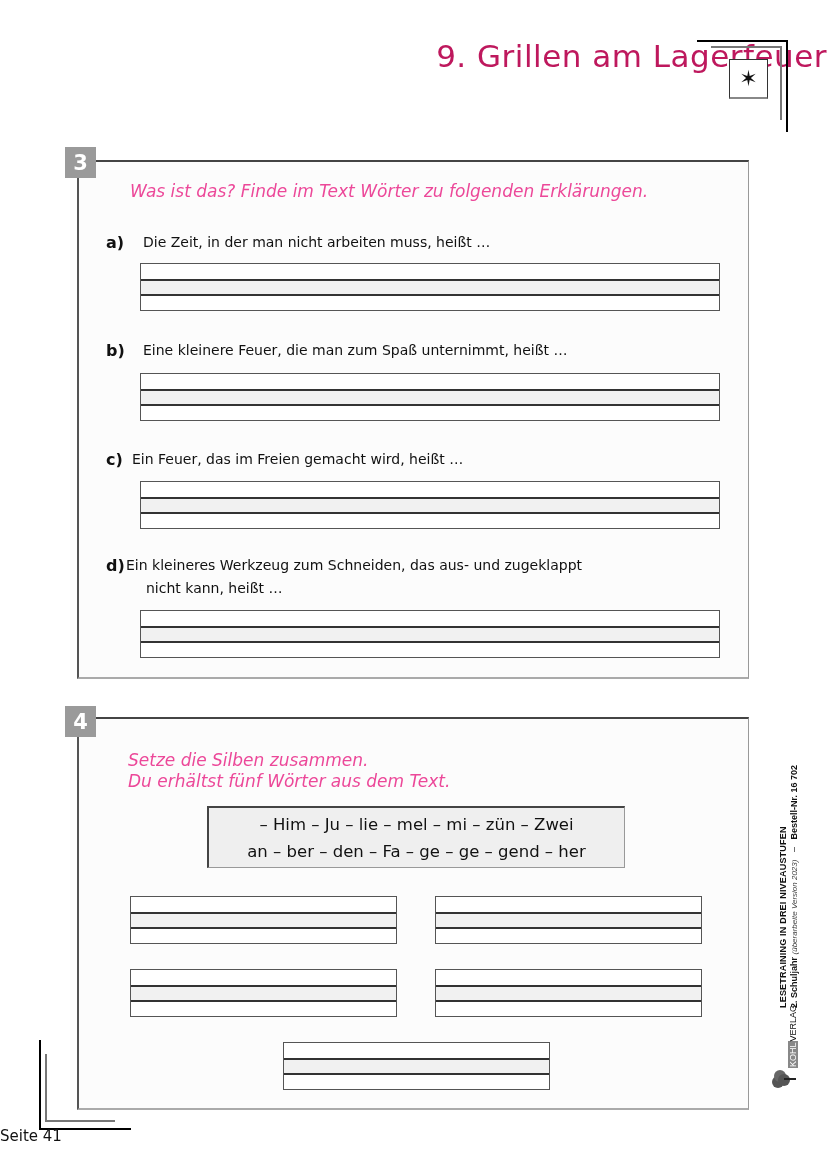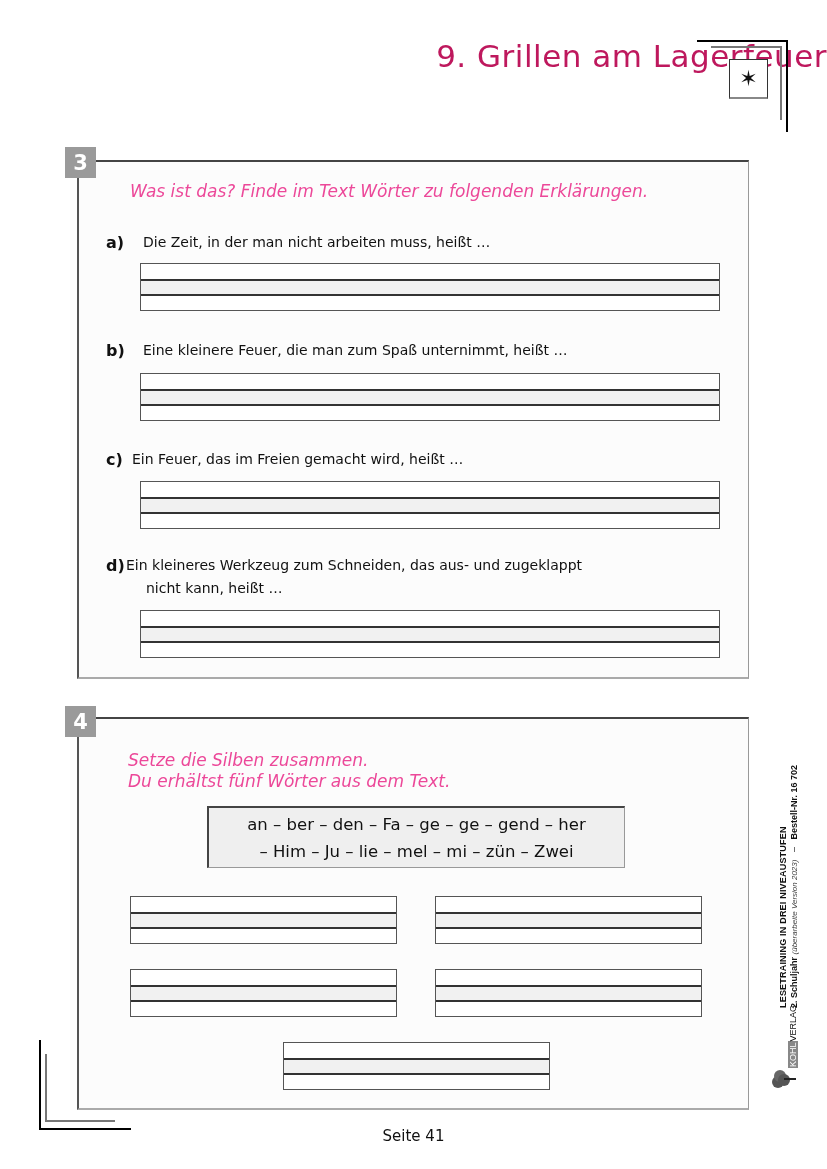--- a/index.html
+++ b/index.html
@@ -26,21 +26,21 @@
   .wl { border: 1px solid #555; background: #fff; box-sizing: border-box; }
   .wl .r1, .wl .r2, .wl .r3 { height: 15px; box-sizing: border-box; }
   .wl .r2 { background: #f1f1f1; border-top: 2px solid #333; border-bottom: 2px solid #333; height: 17px; }
 
   .syllable-box { background: #efefef; border-top: 2px solid #444; border-left: 2px solid #444; border-right: 1px solid #999; border-bottom: 1px solid #999; text-align: center; font-size: 16.5px; line-height: 27px; }
 
   
   .corner-bl-outer { left: 39px; top: 1040px; width: 90px; height: 88px; border-left: 2px solid #000; border-bottom: 2px solid #000; }
   .corner-bl-inner { left: 45px; top: 1054px; width: 68px; height: 66px; border-left: 2px solid #777; border-bottom: 2px solid #777; }
 
-  .page-no { left: 0; width: 827px; top: 1127px; text-align: center; font-size: 15px; }
+  .page-no { left: 0; width: 827px; top: 1127px; font-size: 15px; }
 
   
   .side { left: 762px; top: 1090px; width: 400px; height: 40px; transform-origin: 0 0; transform: rotate(-90deg); }
   .side .l1 { font-family: "Liberation Sans", sans-serif; font-weight: bold; font-size: 9px; letter-spacing: 0.2px; position:absolute; left: 82px; top: 16px; white-space: nowrap; }
   .side .l2 { font-family: "Liberation Sans", sans-serif; font-size: 9px; position:absolute; left: 82px; top: 27px; white-space: nowrap; }
   .side .l2 b { font-weight: bold; }
   .side .l2 i { font-style: italic; font-size: 8px; color: #444; }
   .side .pub { position:absolute; left: 22px; top: 26px; font-family: "Liberation Sans", sans-serif; font-size: 9px; white-space: nowrap; }
   .side .pub .kohl { background: #888; color: #fff; padding: 0 1px; }
   .side .tree { position:absolute; left: 0; top: 8px; width: 22px; height: 26px; }
@@ -91,22 +91,22 @@
     <div class="r2"></div>
     <div class="r3"></div>
   </div>
 
 <div class="abs panel" style="left:77px; top:717px; width:669px; height:389px;"></div>
 <div class="abs task-num" style="left:65px; top:706px;">4</div>
 <div class="abs instruction" style="left:128px; top:738px;margin-top:12px;">Setze die Silben zusammen.</div>
 <div class="abs instruction" style="left:128px; top:763px;margin-top:8px;">Du erhältst fünf Wörter aus dem Text.</div>
 
 <div class="abs syllable-box" style="left:207px; top:806px; width:418px; height:62px; padding-top:3px; box-sizing:border-box;">
+  <div>– Him – Ju – lie – mel – mi – zün – Zwei</div>
   <div>an – ber – den – Fa – ge – ge – gend – her</div>
-  <div>– Him – Ju – lie – mel – mi – zün – Zwei</div>
 </div>
 
 <div class="abs wl" style="left:130px; top:896px; width:267px; height:48px;">
     <div class="r1"></div>
     <div class="r2"></div>
     <div class="r3"></div>
   </div>
 <div class="abs wl" style="left:435px; top:896px; width:267px; height:48px;">
     <div class="r1"></div>
     <div class="r2"></div>

